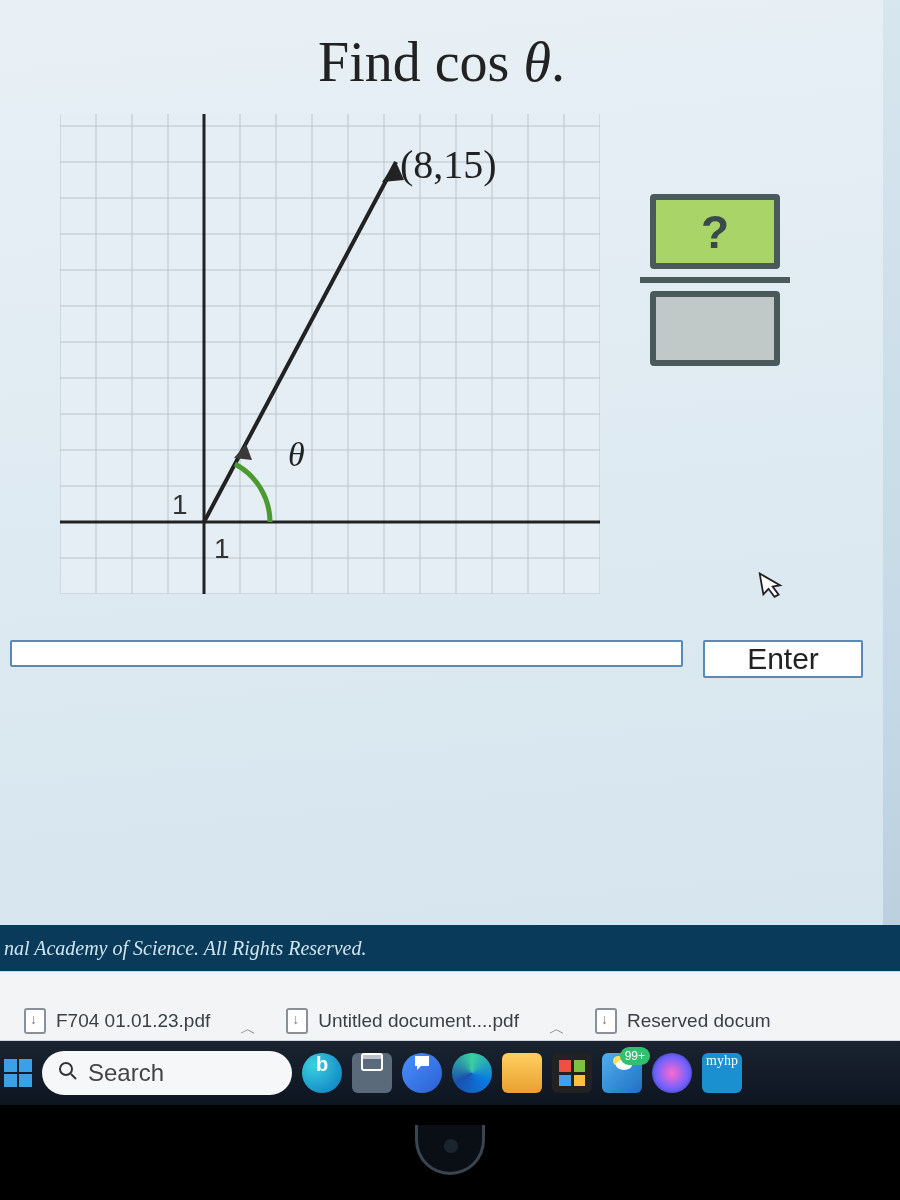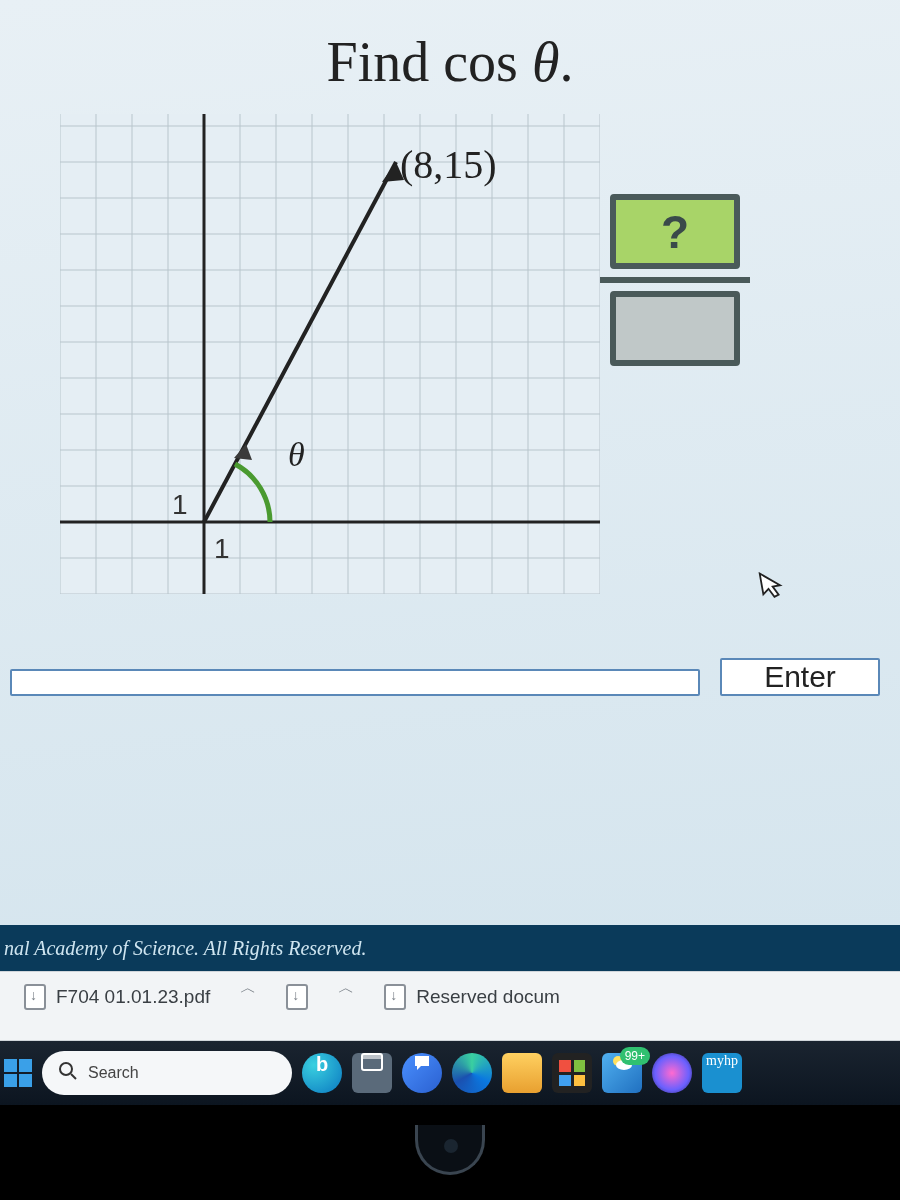--- a/index.html
+++ b/index.html
@@ -6,38 +6,39 @@
   body {
     width: 900px;
     height: 1200px;
     background: linear-gradient(175deg, #d8e8f0 0%, #c5d8e5 60%, #b0c5d5 100%);
     font-family: Georgia, 'Times New Roman', serif;
     overflow: hidden;
     position: relative;
   }
   .app-area {
     position: absolute;
-    top: 0; left: 0; right: 0;
+    top: 0; left: 0; right: 17px;
     height: 935px;
     background: linear-gradient(175deg, #e8f0f5 0%, #d5e5ee 100%);
     padding-top: 30px;
   }
   .title {
     text-align: center;
     font-size: 56px;
     font-family: Georgia, serif;
     color: #222;
     margin-bottom: 20px;
     font-weight: normal;
   }
   .theta { font-style: italic; }
   .content-row {
     display: flex;
     align-items: flex-start;
     padding-left: 60px;
+    gap: 40px;
   }
   .graph {
     width: 540px;
     height: 480px;
     position: relative;
     background: #e5eef4;
   }
   .graph svg { display:block; }
   .fraction-box {
     margin-top: 80px;
@@ -78,21 +79,21 @@
     color: #333;
     transform: rotate(-10deg);
   }
   .answer-row {
     position: absolute;
     top: 640px;
     left: 10px;
     right: 20px;
     display: flex;
     gap: 20px;
-    align-items: flex-end;
+    align-items: flex-start;
     height: 56px;
   }
   .answer-input {
     flex: 1;
     border: 2px solid #5a88b8;
     background: #fff;
     border-radius: 2px;
     font-size: 20px;
     padding: 0 10px;
   }
@@ -120,22 +121,22 @@
     align-items: center;
     padding-left: 4px;
   }
   .downloads-bar {
     position: absolute;
     top: 971px;
     left: 0; right: 0;
     height: 70px;
     background: #f2f4f6;
     display: flex;
-    align-items: flex-start;
-    padding: 6px 10px;
+    align-items: flex-end;
+    padding: 0 10px;
     gap: 10px;
     border-top: 1px solid #d0d5da;
     border-bottom: 1px solid #d0d5da;
     font-family: 'Segoe UI', Arial, sans-serif;
     overflow: hidden;
   }
   .dl-item {
     display: flex;
     align-items: center;
     gap: 10px;
@@ -188,21 +189,21 @@
   .search-pill {
     display: flex;
     align-items: center;
     background: #f5f7f9;
     border-radius: 30px;
     height: 44px;
     width: 250px;
     padding: 0 16px;
     gap: 10px;
     color: #444;
-    font-size: 16px;
+    font-size: 24px;
   }
   .search-pill .mag { font-size: 20px; }
   .tb-icon {
     width: 40px; height: 40px;
     border-radius: 6px;
     display: flex;
     justify-content: center;
     font-size: 20px;
     color: #fff;
     position: relative;
@@ -351,20 +352,21 @@
 </div>
 
 <div class="downloads-bar">
   <div class="dl-item">
     <span class="dl-icon"></span>
     <span>F704 01.01.23.pdf</span>
   </div>
   <span class="chev">︿</span>
   <div class="dl-item">
     <span class="dl-icon"></span>
+    <span>Untitled document....pdf</span>
   </div>
   <span class="chev">︿</span>
   <div class="dl-item">
     <span class="dl-icon"></span>
     <span>Reserved docum</span>
   </div>
 </div>
 
 <div class="taskbar">
   <div class="win-flag">

